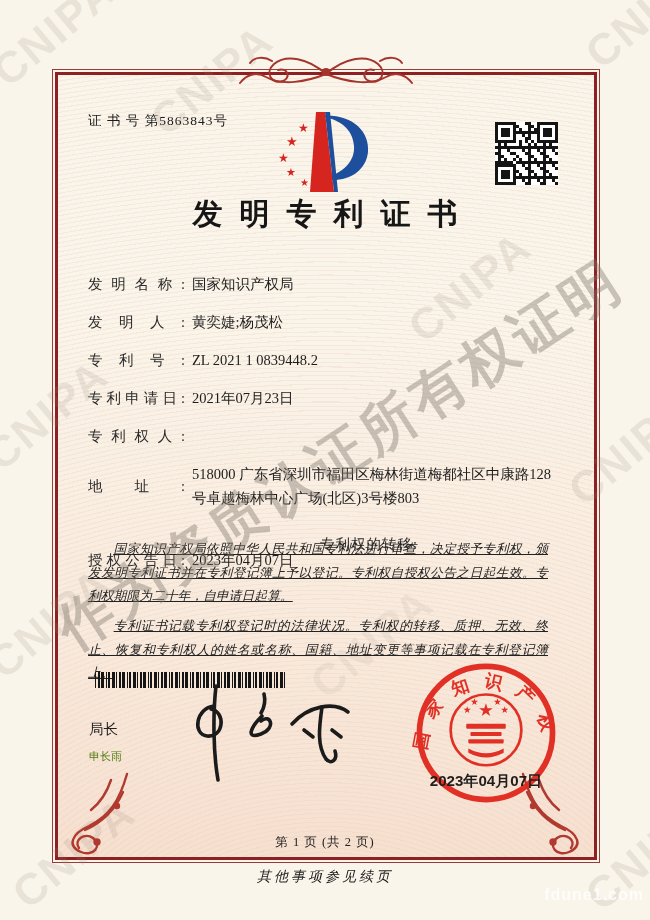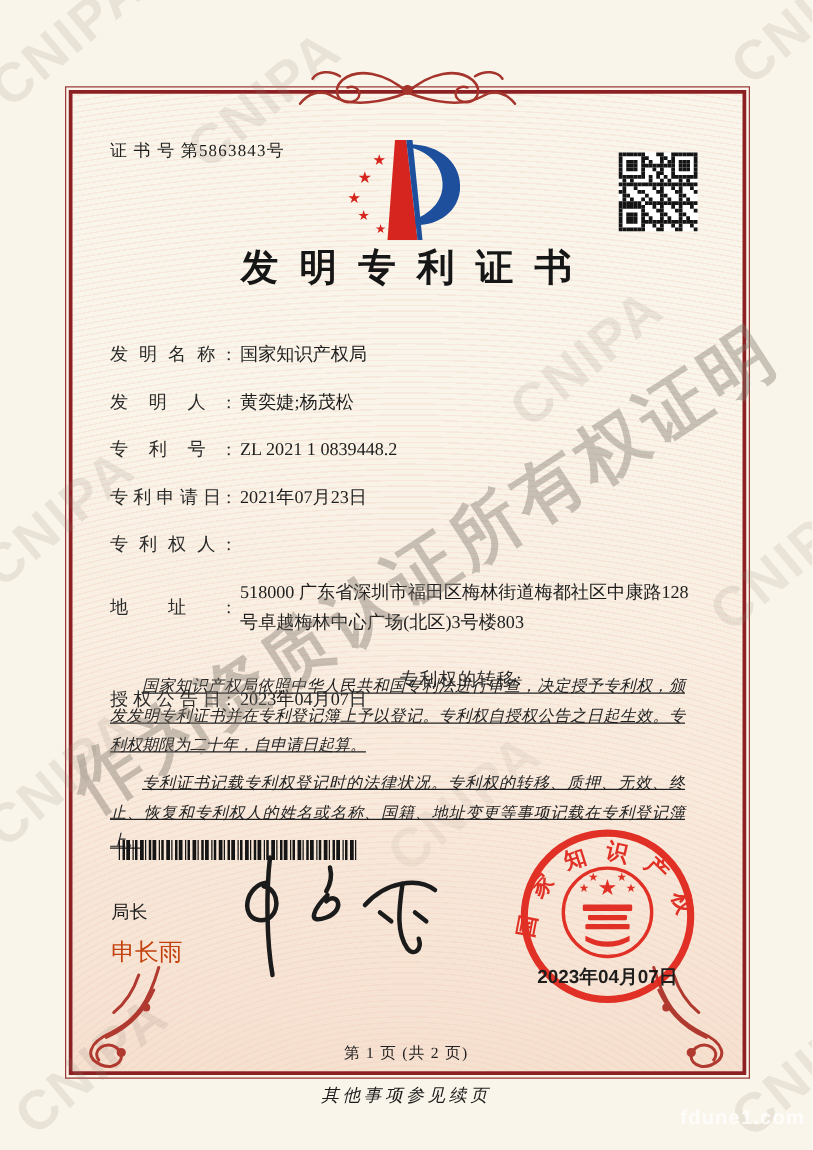--- a/index.html
+++ b/index.html
@@ -46,21 +46,21 @@
   .bodytext{position:absolute;z-index:4;left:88px;top:538px;width:472px;font-size:12.8px;
       line-height:1.85;text-align:justify;font-style:italic;color:#222;}
   .bodytext p{margin:0 12px 6px 0;text-indent:2em;text-decoration:underline;}
   
   .barcode{position:absolute;z-index:4;left:95px;top:672px;width:196px;height:16px;font-size:0;}
   .barcode i{display:inline-block;height:100%;background:#151515;}
   .barcode i.sp{background:transparent;}
   .role{position:absolute;z-index:4;left:89px;top:720px;font-family:"Liberation Sans",sans-serif;
       font-size:14.5px;color:#222;}
   .signer{position:absolute;z-index:4;left:89px;top:749px;font-family:Liberation Mono, monospace;
-      font-size:19px;color:#c2410c;}
+      font-size:11px;color:#4d7c0f;}
   .signature{position:absolute;z-index:4;left:180px;top:680px;}
   .seal{position:absolute;z-index:5;left:408px;top:655px;opacity:.95;}
   
   .pagenum{position:absolute;z-index:4;left:0;width:650px;top:834px;text-align:center;
       font-size:12.5px;letter-spacing:1px;color:#222;}
   .footnote{position:absolute;z-index:4;left:0;width:650px;top:868px;text-align:center;
       font-size:14px;font-style:italic;letter-spacing:3px;color:#1c1c1c;}
 </style>
 </head>
 <body>

